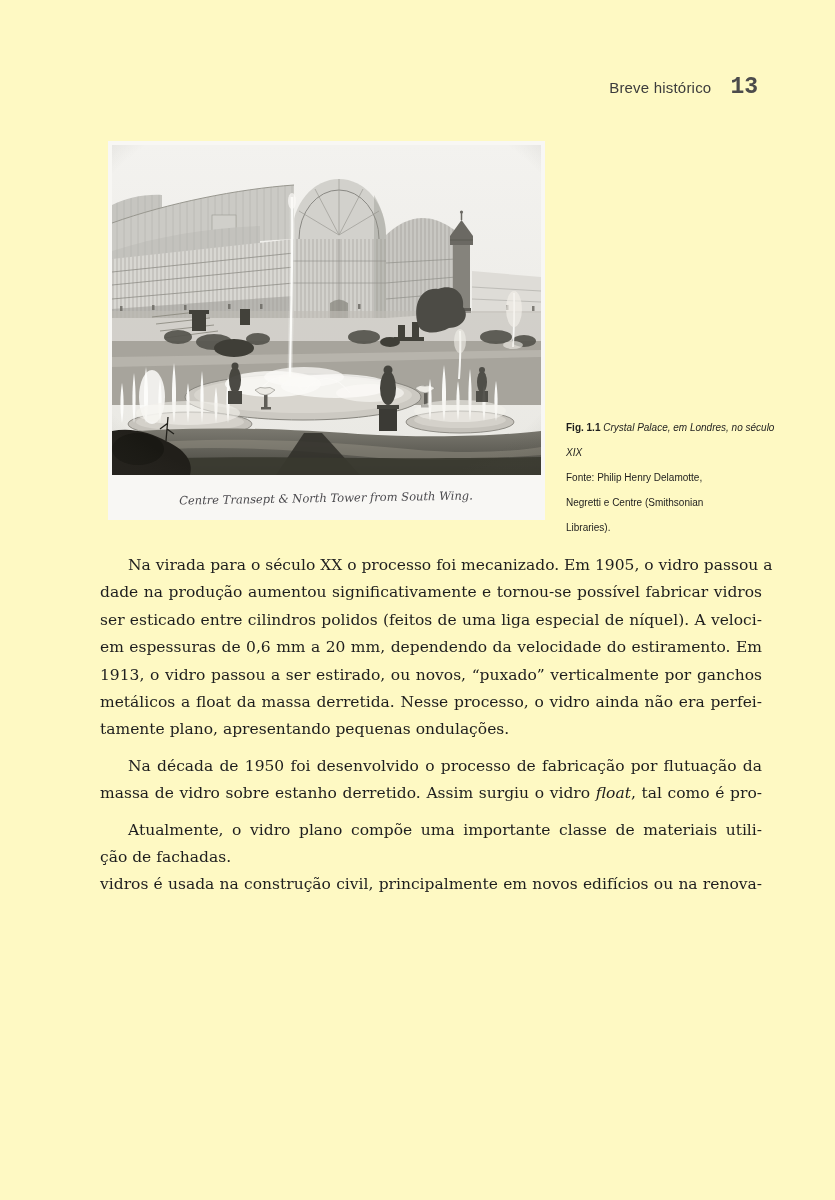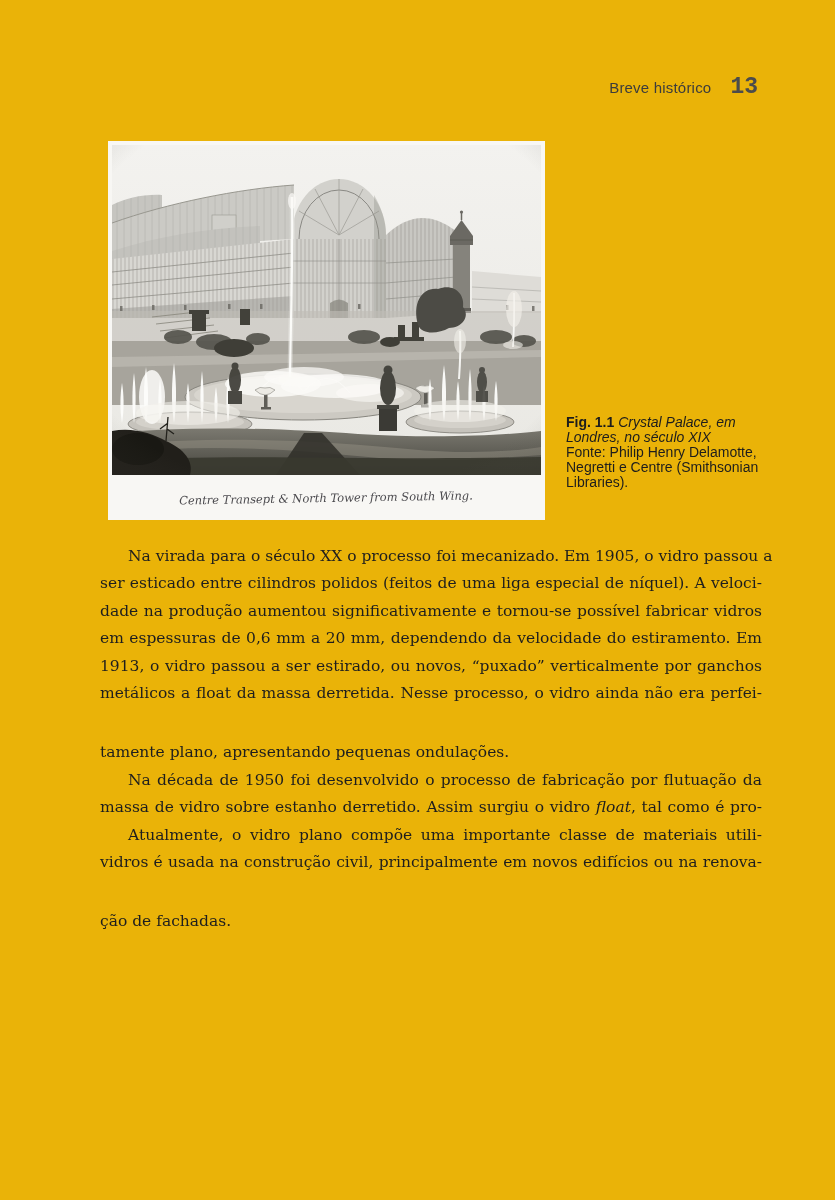--- a/index.html
+++ b/index.html
@@ -1,20 +1,20 @@
 <!DOCTYPE html>
 <html><head>
 <meta charset="utf-8">
 <style>
   html,body{margin:0;padding:0;background:#e8e8e8;}
   .page{
     position:relative;
     width:835px;height:1200px;
     margin:0 auto;
-    background:#eab308;
+    background:#fef9c3;
     overflow:hidden;
     font-family:"Liberation Sans",sans-serif;
   }
   
   .running-head{
     position:absolute;top:74px;right:77px;
     display:flex;align-items:baseline;gap:19px;
   }
   .running-head .section{
     font-size:15px;color:#3c3c3c;letter-spacing:.2px;
@@ -23,38 +23,38 @@
     font-size:23px;font-weight:700;color:#4c4c4c;font-family:Liberation Mono, monospace;
   }
   
   .photo{
     position:absolute;left:108px;top:141px;width:437px;height:379px;
   }
   .photo svg{display:block;}
   
   .figcaption{
     position:absolute;left:566px;top:415px;width:218px;
-    font-size:14px;line-height:15px;color:#1d1d1d;
+    font-size:10px;line-height:25px;color:#1d1d1d;
   }
   .figcaption .figlabel{font-weight:700;}
   .figcaption .figtitle{font-style:italic;}
   .figcaption .src-line{font-style:normal;}
   
   .bodytext{
     position:absolute;left:100px;top:543px;width:662px;
     font-family:"DejaVu Serif","Liberation Serif",serif;
     font-size:15.5px;color:#1e1e1e;
   }
   .bodytext .line{
     height:27.4px;line-height:27.4px;
     text-align:justify;text-align-last:justify;
     white-space:nowrap;
   }
-  .bodytext .line.last{text-align-last:left;margin-top:32px;}
-  .bodytext .line.indent{text-indent:28px;}
+  .bodytext .line.last{text-align-last:left;}
+  .bodytext .line.indent{text-indent:28px;margin-top:9px;}
   .bodytext i{font-style:italic;}
 </style>
 </head>
 <body>
 
 <div class="page">
 
   <div class="running-head">
     <span class="section">Breve histórico</span>
     <span class="folio">13</span>
@@ -316,31 +316,31 @@
     <div id="fig-source">
         <div class="src-line">Fonte: Philip Henry Delamotte,</div>
         <div class="src-line">Negretti e Centre (Smithsonian</div>
         <div class="src-line">Libraries).</div>
       </div>
   </div>
 
   <div class="bodytext" id="body-text">
       <div>
         <div class="line indent">Na virada para o século XX o processo foi mecanizado. Em 1905, o vidro passou a</div>
+        <div class="line">dade na produção aumentou significativamente e tornou-se possível fabricar vidros</div>
         <div class="line">ser esticado entre cilindros polidos (feitos de uma liga especial de níquel). A veloci-</div>
-        <div class="line">dade na produção aumentou significativamente e tornou-se possível fabricar vidros</div>
         <div class="line">em espessuras de 0,6 mm a 20 mm, dependendo da velocidade do estiramento. Em</div>
         <div class="line">1913, o vidro passou a ser estirado, ou novos, “puxado” verticalmente por ganchos</div>
         <div class="line">metálicos a float da massa derretida. Nesse processo, o vidro ainda não era perfei-</div>
         <div class="line last">tamente plano, apresentando pequenas ondulações.</div>
       </div>
       <div>
         <div class="line indent">Na década de 1950 foi desenvolvido o processo de fabricação por flutuação da</div>
         <div class="line">massa de vidro sobre estanho derretido. Assim surgiu o vidro <i>float</i>, tal como é pro-</div>
       </div>
       <div>
         <div class="line indent">Atualmente, o vidro plano compõe uma importante classe de materiais utili-</div>
+        <div class="line last">ção de fachadas.</div>
         <div class="line">vidros é usada na construção civil, principalmente em novos edifícios ou na renova-</div>
-        <div class="line last">ção de fachadas.</div>
       </div>
     </div>
 
 </div>
 
 </body></html>

